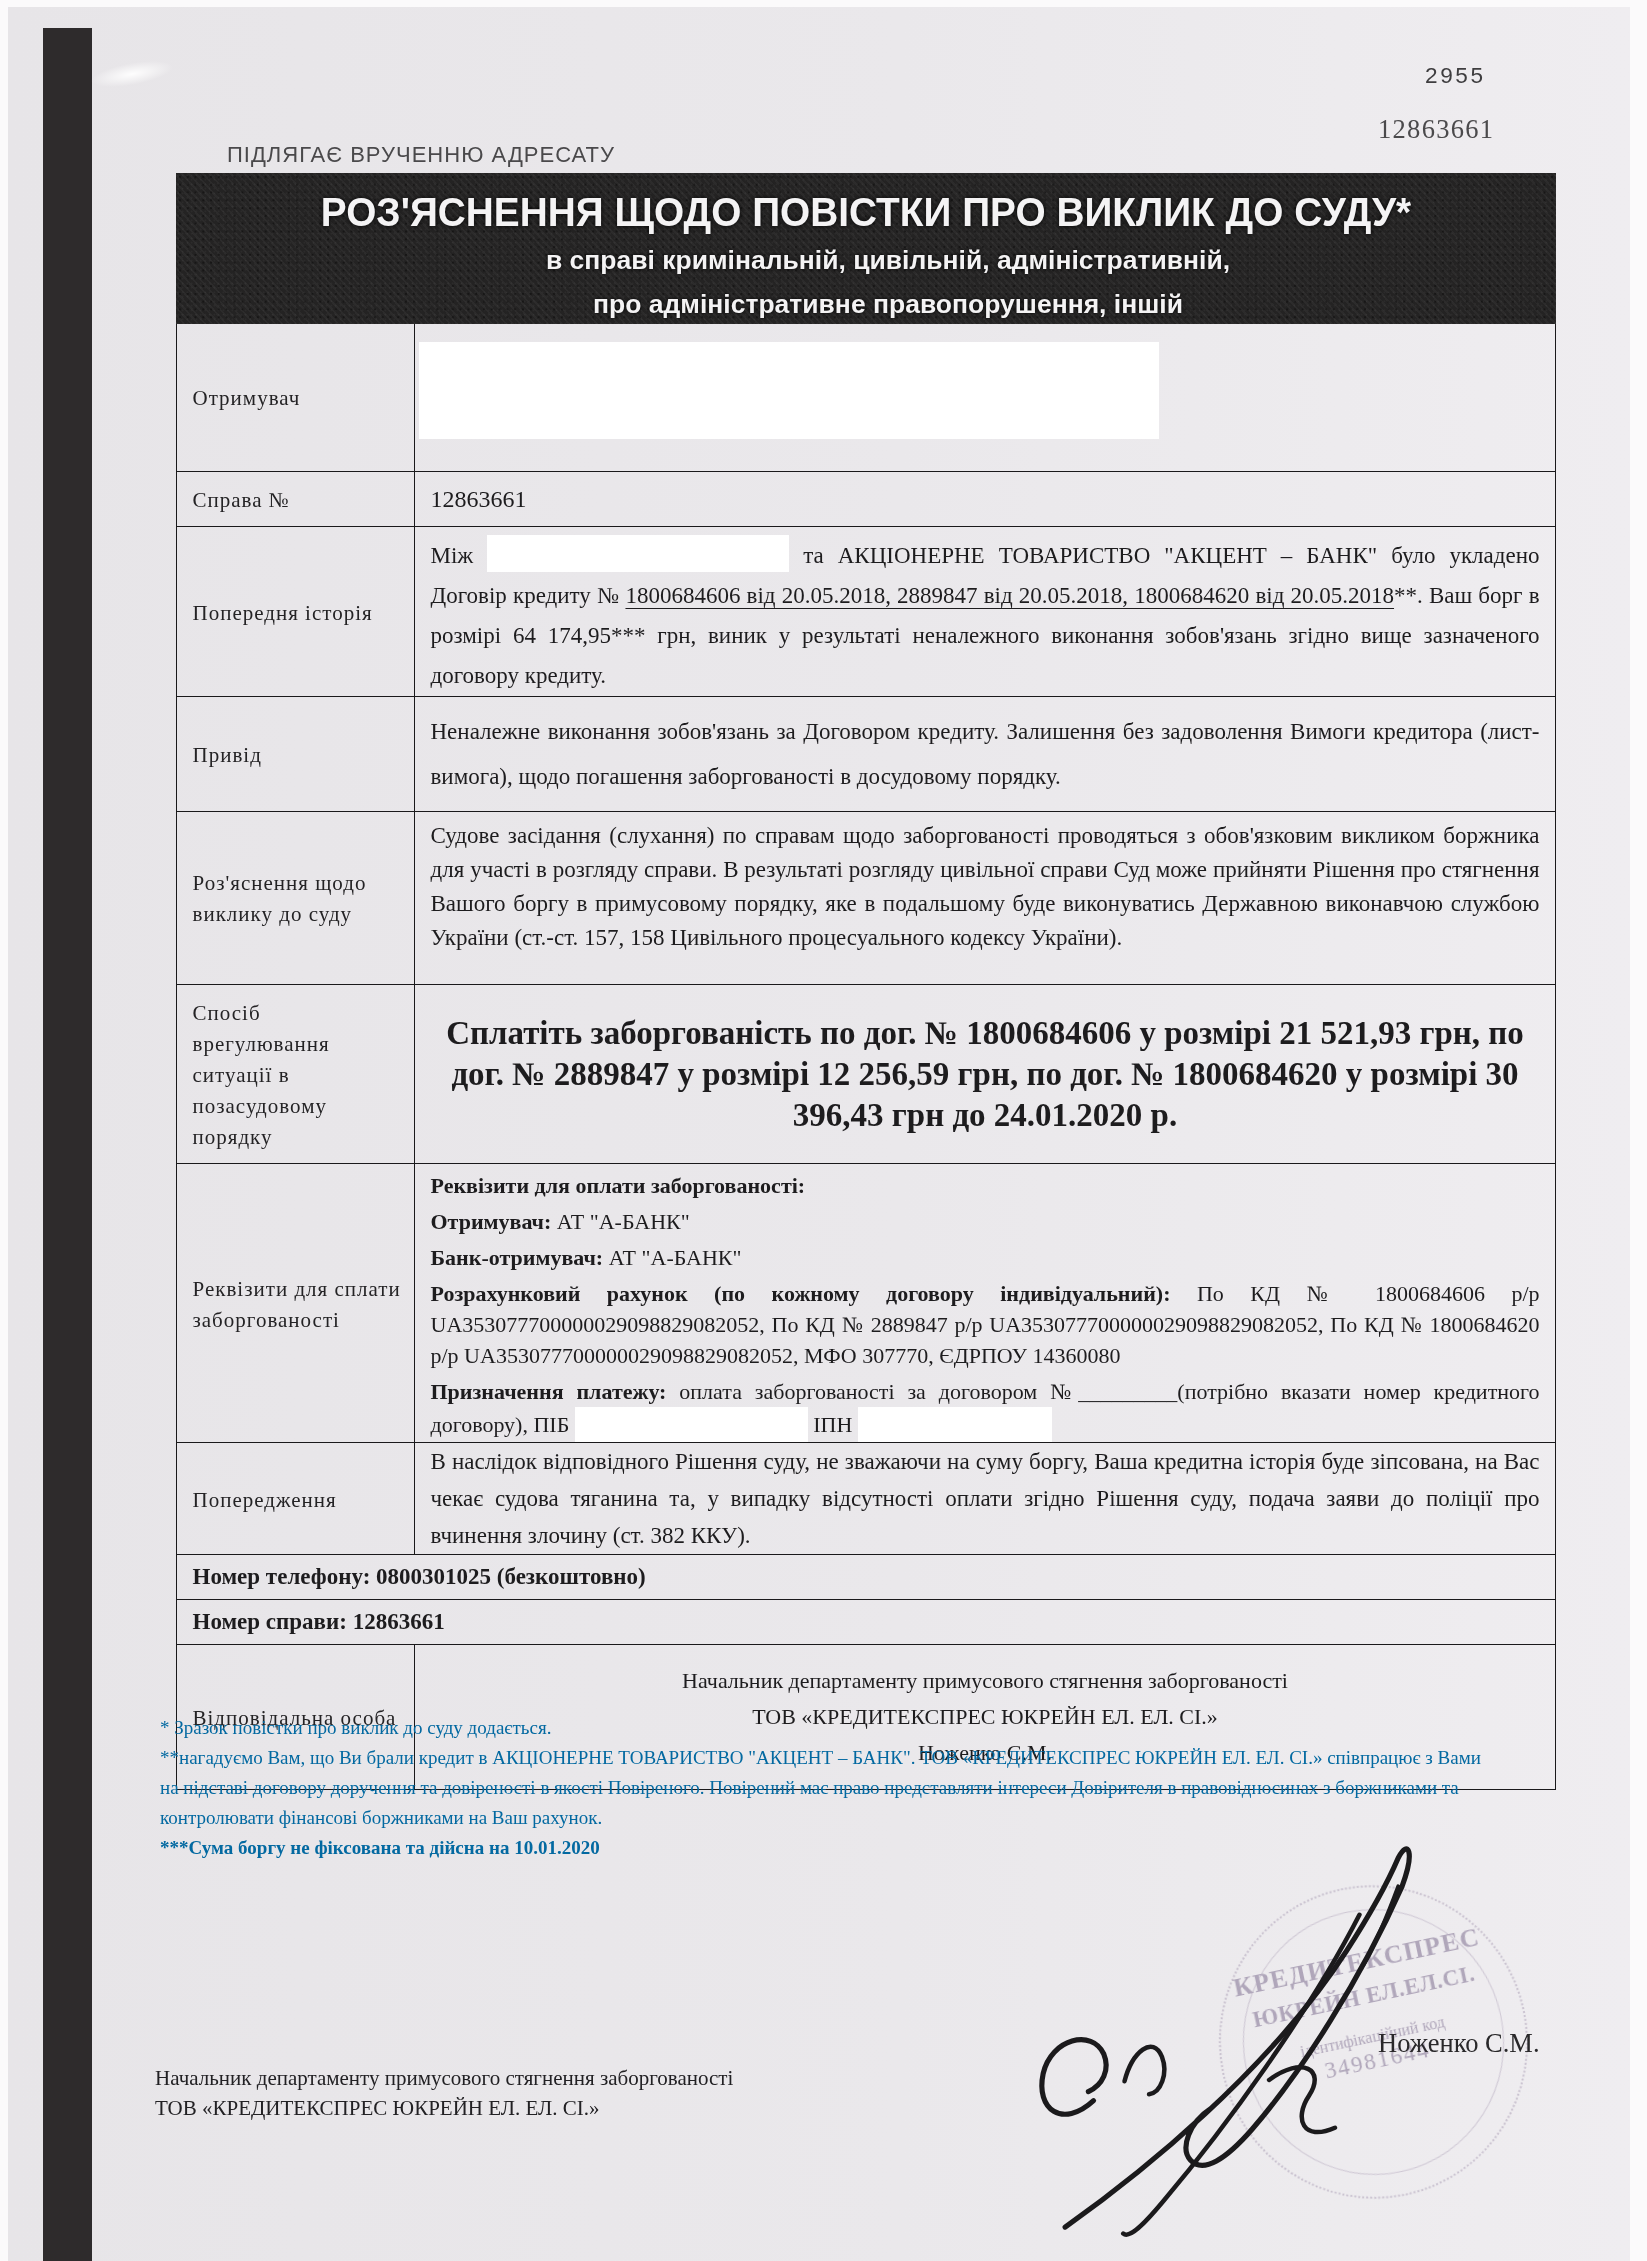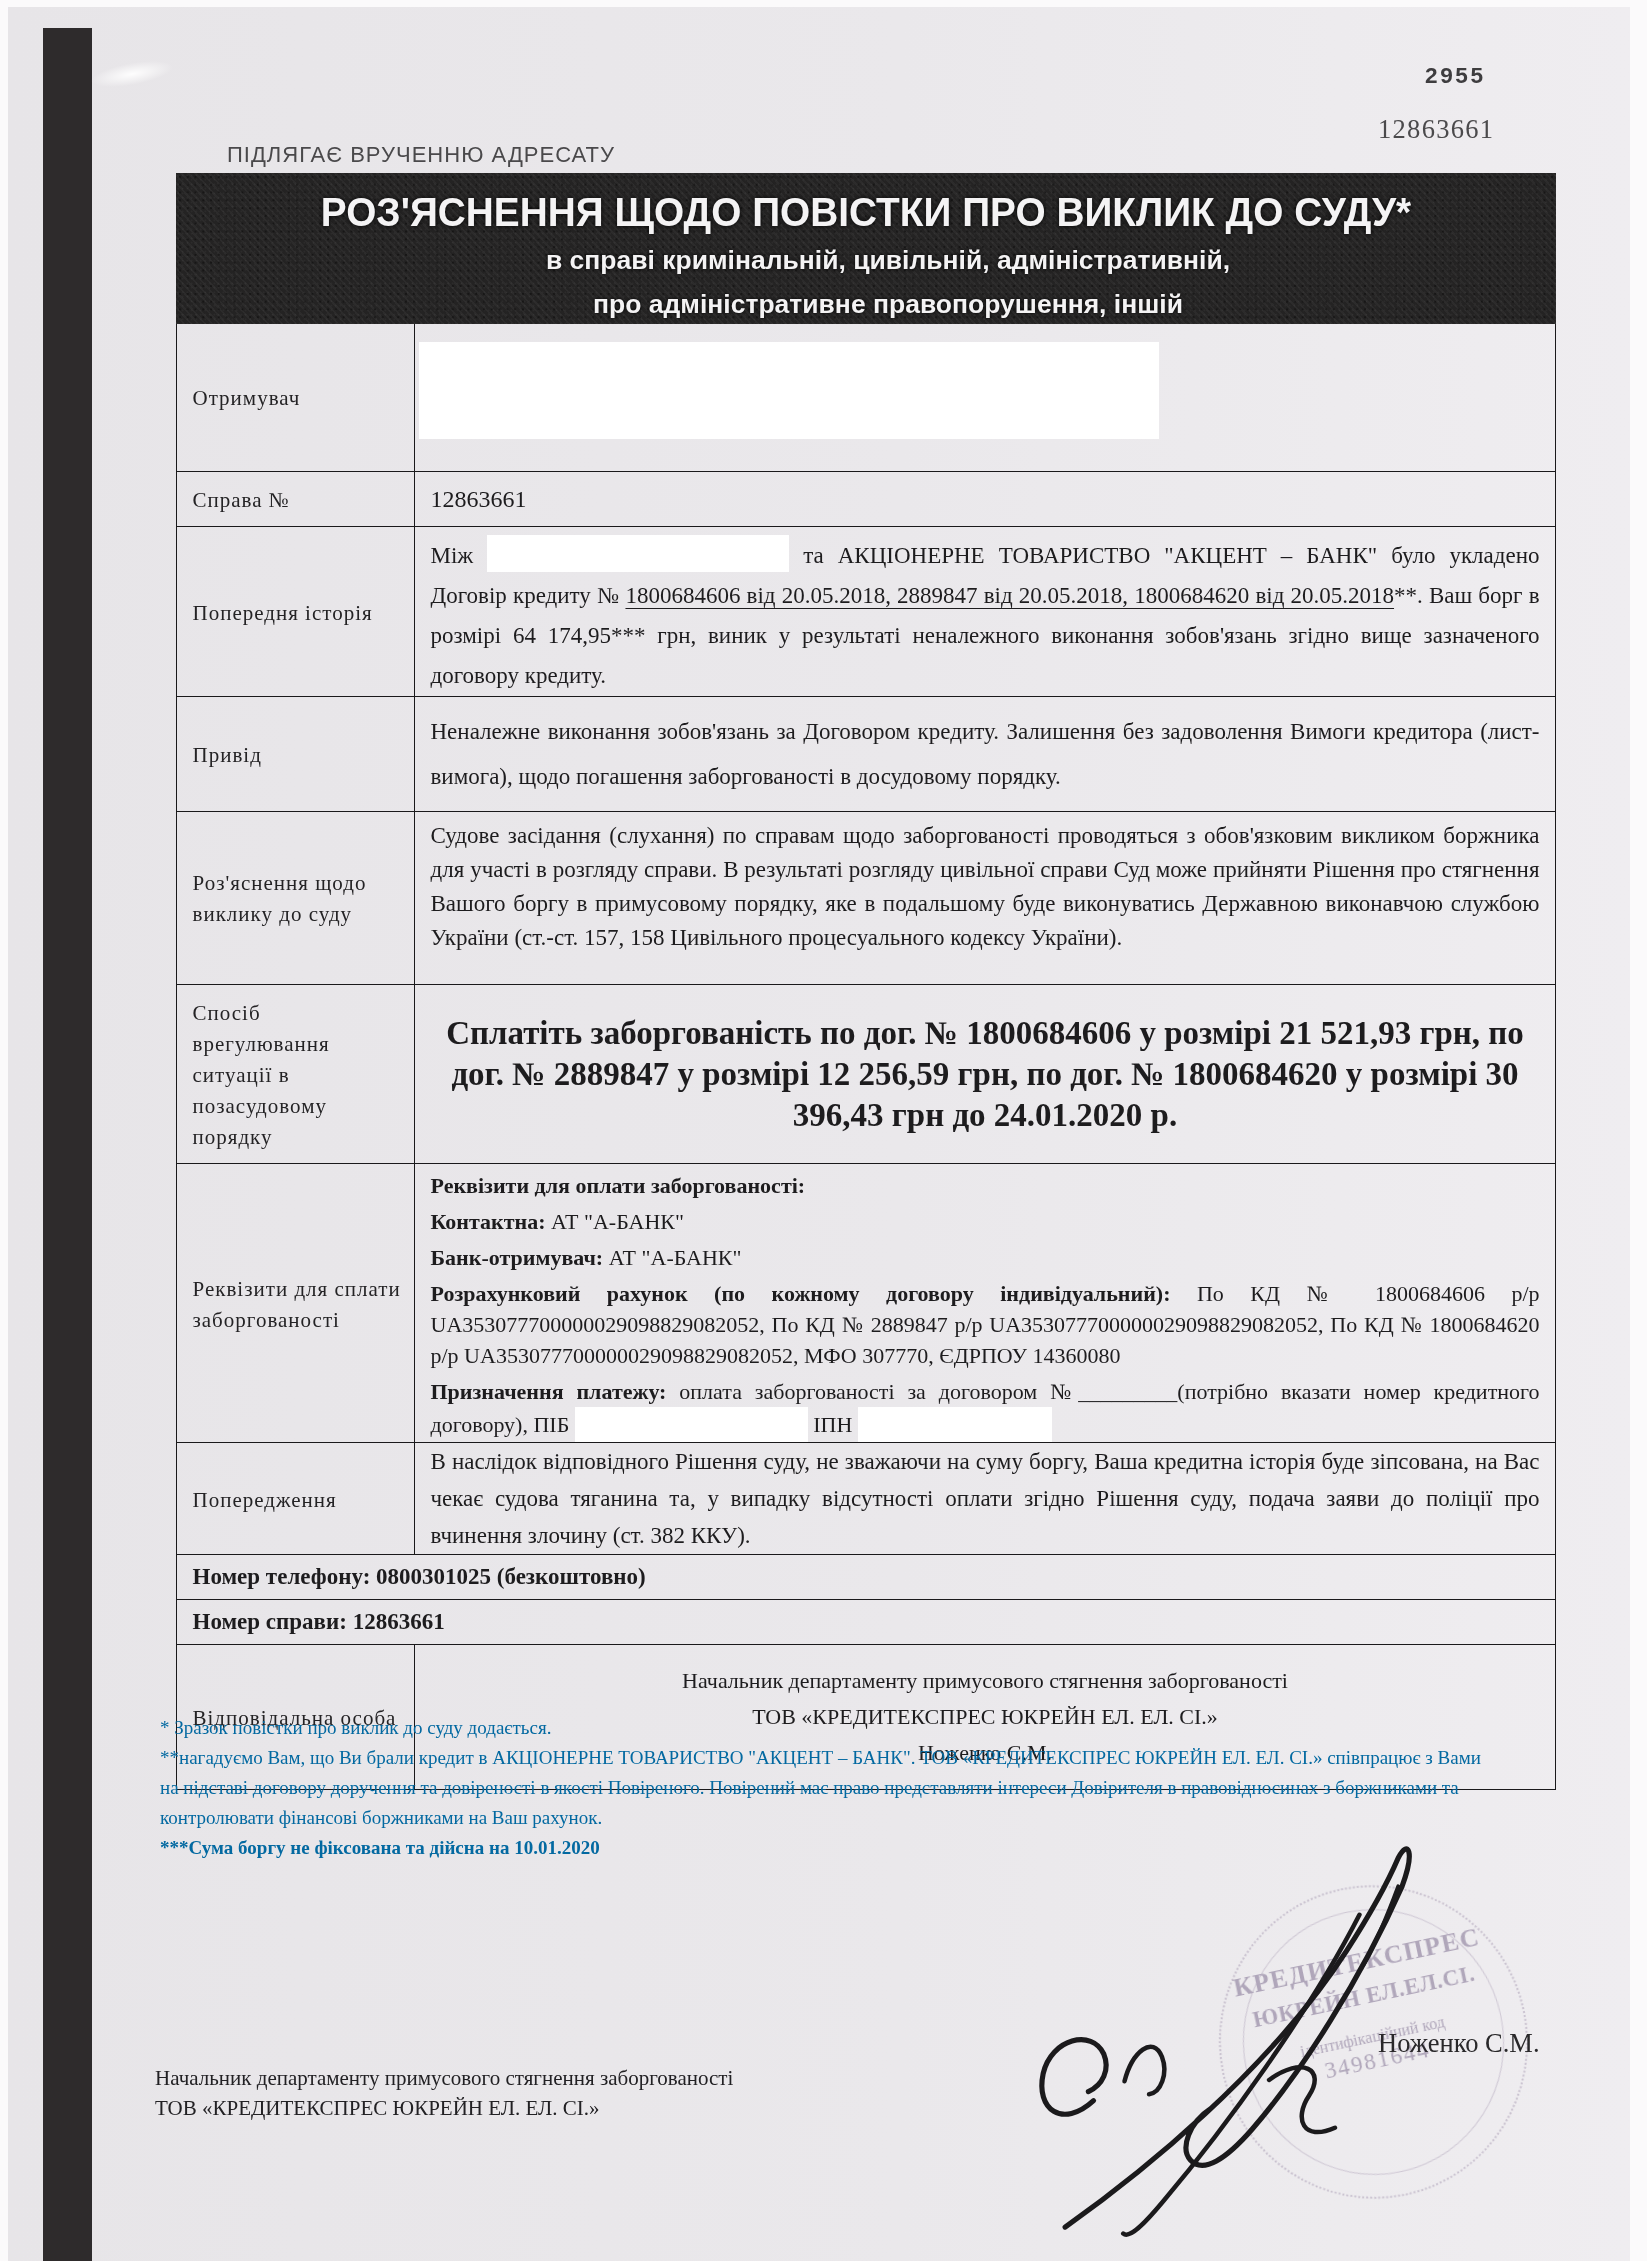--- a/index.html
+++ b/index.html
@@ -7,21 +7,21 @@
   .scan{position:relative;width:1647px;height:2261px;overflow:hidden;background:#fbfafb;}
   .paper{position:absolute;left:7.8px;top:6.5px;right:17px;bottom:0;
          background:linear-gradient(90deg,#e7e5e8 0%,#eae8eb 55%,#efedf0 100%);}
   .strip{position:absolute;left:43px;top:28px;width:49px;height:2233px;background:#2e2b2c;}
   .crease{position:absolute;left:90px;top:63px;width:84px;height:22px;
           background:radial-gradient(ellipse at center,rgba(255,255,255,.95),rgba(255,255,255,0) 70%);
           transform:rotate(-10deg);}
   .delivery{position:absolute;left:227px;top:142px;font-family:"Liberation Sans",sans-serif;
             font-size:22px;letter-spacing:1px;color:#4a494b;}
   .corner-num{position:absolute;left:1425px;top:63px;font-family:"Liberation Sans",sans-serif;
-              font-size:22.6px;font-weight:bold;letter-spacing:2.6px;color:#3e3d3f;}
+              font-size:22.6px;font-weight:normal;letter-spacing:2.6px;color:#3e3d3f;}
   .doc-num{position:absolute;left:1378px;top:114px;font-size:26.5px;color:#4b4a4c;letter-spacing:1.3px;}
 
   
   .banner{position:absolute;left:176px;top:173px;width:1380px;height:151px;box-sizing:border-box;
           background-color:#242323;
           background-image:
             radial-gradient(rgba(255,255,255,.06) 0.6px,transparent 1px),
             radial-gradient(rgba(0,0,0,.45) 0.6px,transparent 1.1px),
             repeating-linear-gradient(48deg,rgba(140,140,140,.08) 0 1.9px,transparent 1.9px 5.2px);
           background-size:4.5px 4.5px,7.8px 7.8px,auto;
@@ -167,21 +167,21 @@
       </div>
     </div>
 
     <div class="trow row-requisites">
       <div class="tlabel">Реквізити для сплати заборгованості</div>
       <div class="tvalue">
         <div class="req-text">
           <span class="b">Реквізити для оплати заборгованості:</span>
         </div>
         <div class="req-text">
-          <span class="b">Контактна:</span>
+          <span class="b">Отримувач:</span>
           <span>АТ "А-БАНК"</span>
         </div>
         <div class="req-text">
           <span class="b">Банк-отримувач:</span>
           <span>АТ "А-БАНК"</span>
         </div>
         <div class="req-text just">
           <span class="b">Розрахунковий рахунок (по кожному договору індивідуальний):</span>
           <span>По КД № 1800684606 р/р UA353077700000029098829082052, По КД № 2889847 р/р UA353077700000029098829082052, По КД № 1800684620 р/р UA353077700000029098829082052, МФО 307770,  ЄДРПОУ 14360080</span>
         </div>

